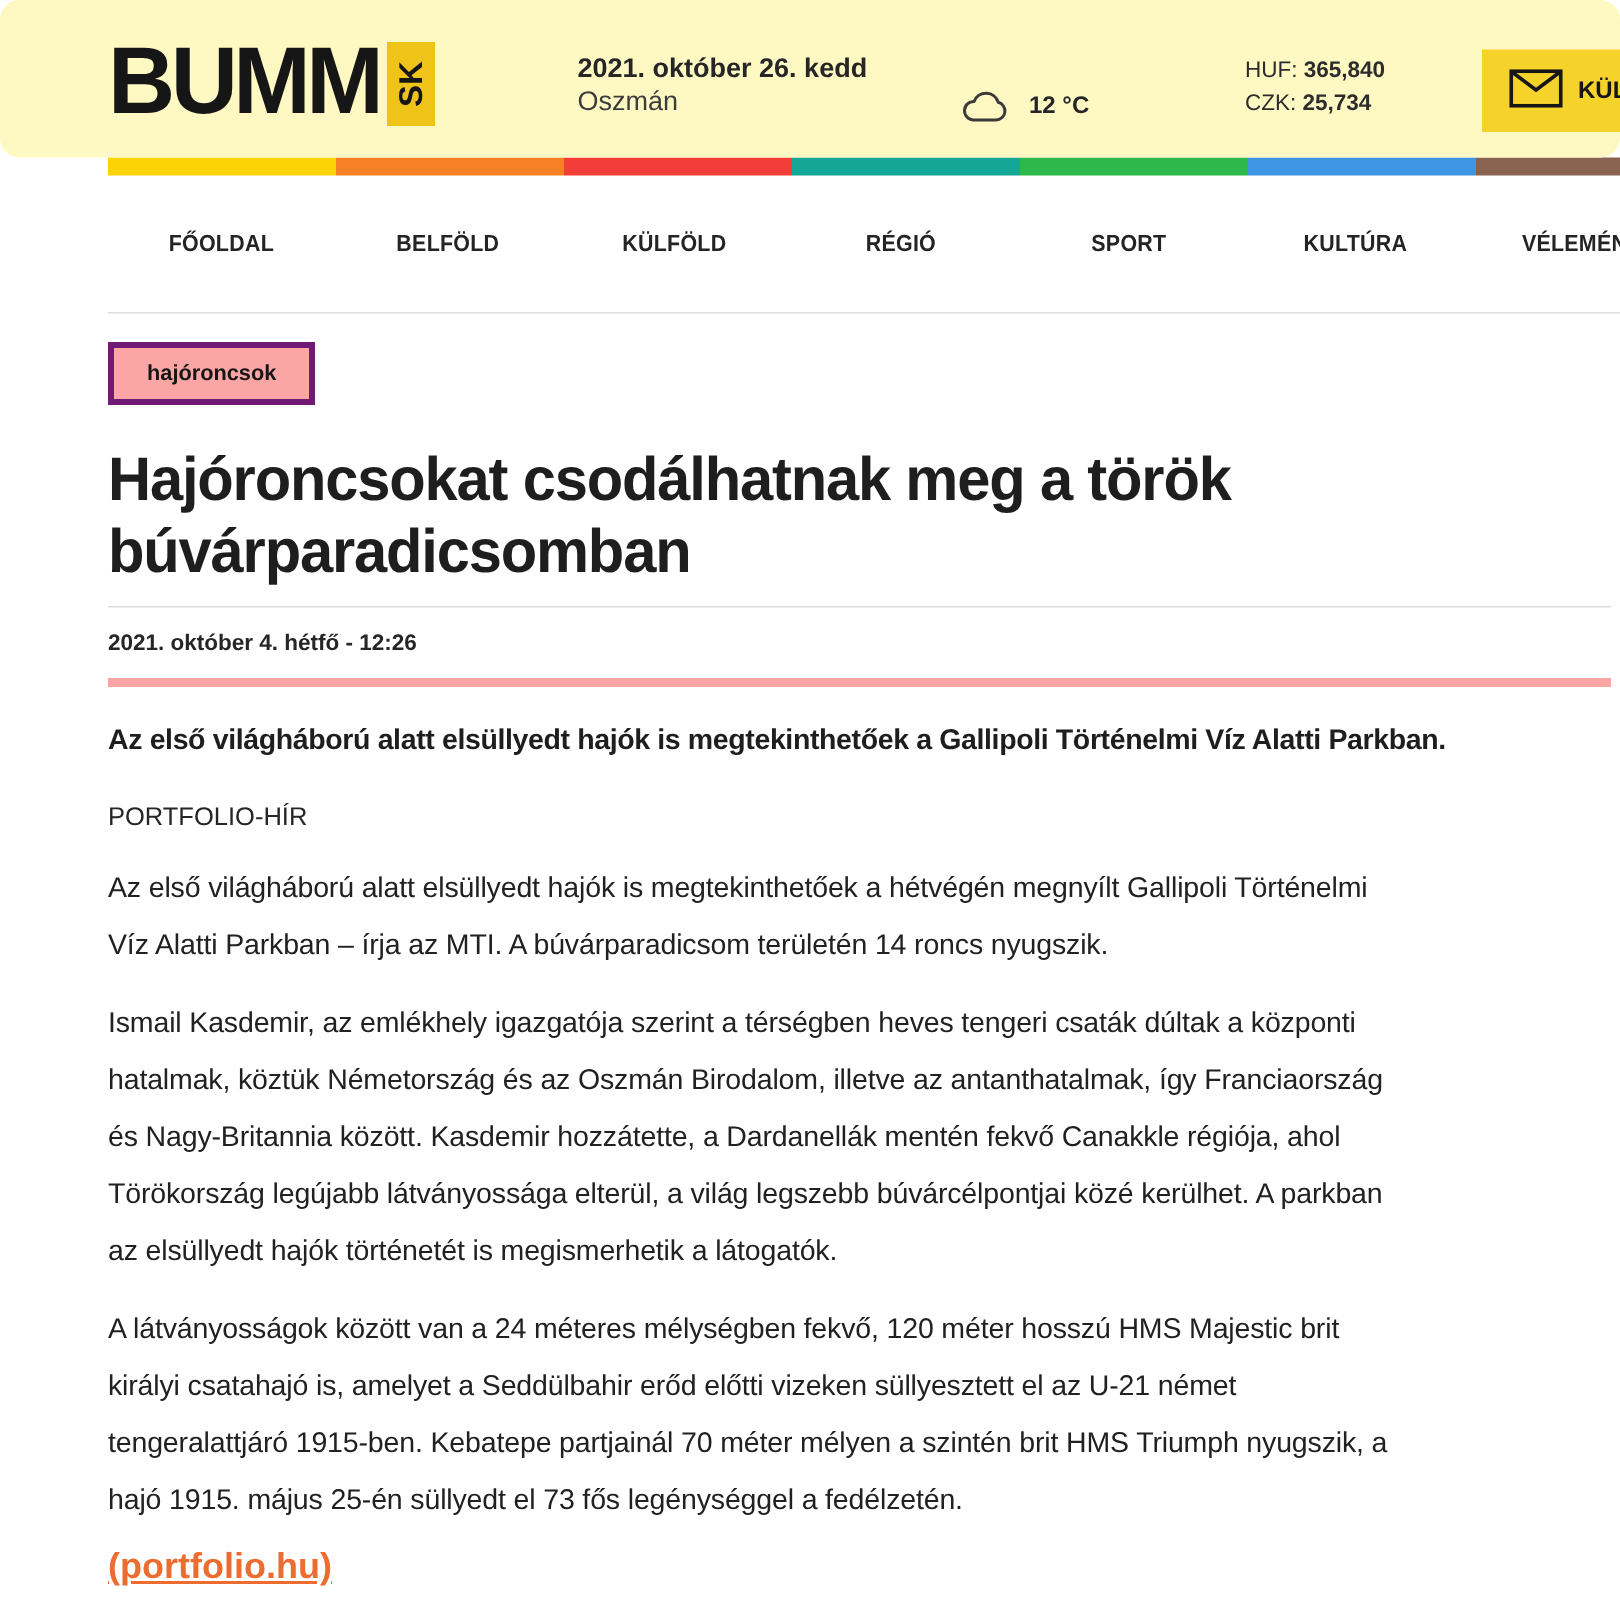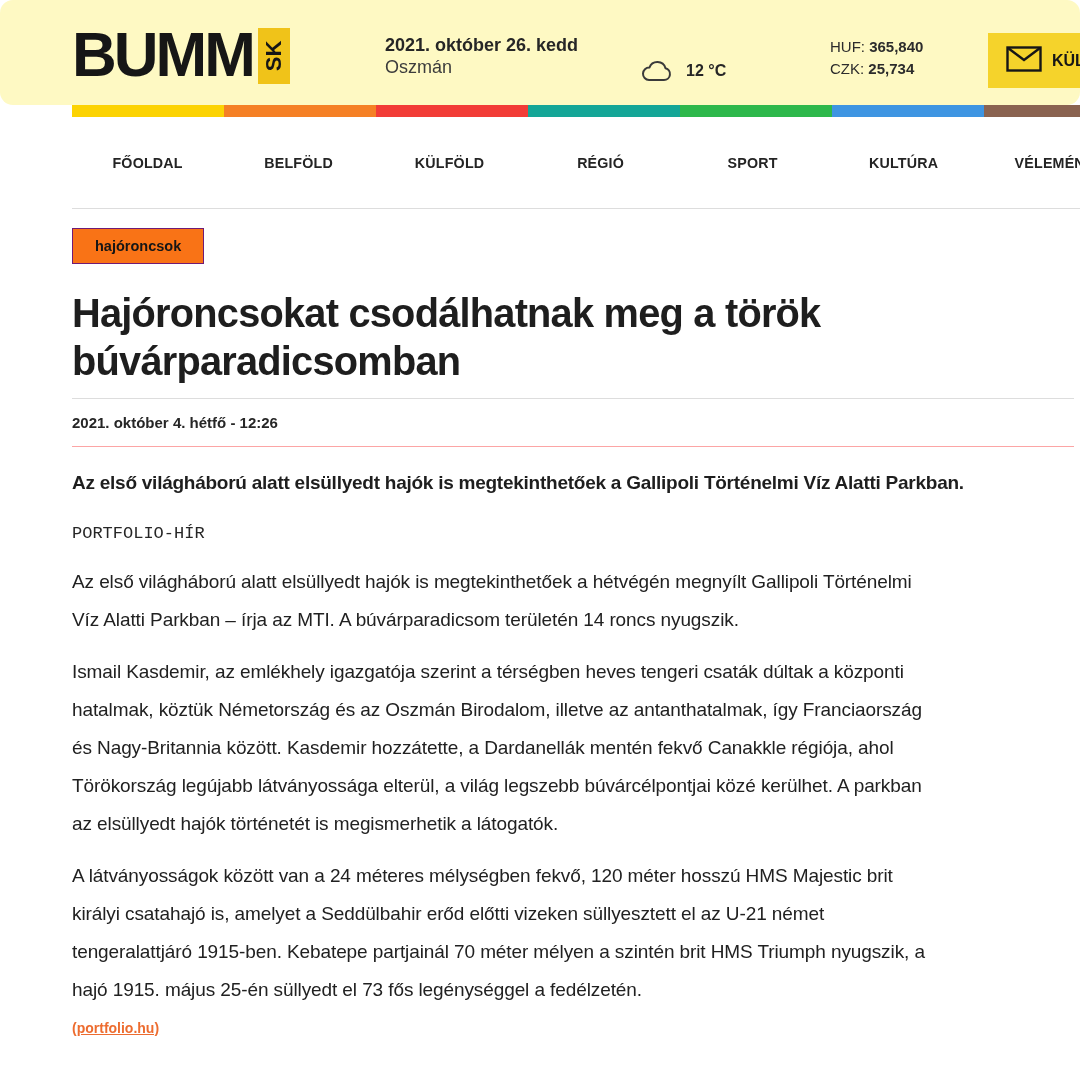--- a/index.html
+++ b/index.html
@@ -36,38 +36,38 @@
 
   
   .nav { margin-left:72px; width:1058px; height:92px; display:grid; grid-template-columns:repeat(7,1fr);
     align-items:center; border-bottom:1px solid #ddd; }
   .nav-item { text-align:center; font-size:15.5px; font-weight:600; letter-spacing:0.2px; color:#242424;
     cursor:pointer; transform:scaleX(0.92); }
 
   
   .article { margin-left:72px; width:1002px; }
   .tags { margin-top:19px; display:flex; gap:15px; }
-  .tag { border:1px solid #701a75; background:#f97316; padding:9px 22px; font-size:14.5px; font-weight:700;
+  .tag { border:4px solid #701a75; background:#fca5a5; padding:9px 22px; font-size:14.5px; font-weight:700;
     color:#161616; cursor:pointer; white-space:nowrap; }
 
   .title { margin-top:25px; font-size:41px; font-weight:800; line-height:48px; letter-spacing:-0.8px;
     color:#1e1e1e; white-space:pre-line; transform:scaleX(0.97); transform-origin:left; }
 
-  .meta { margin-top:13px; border-top:1px solid #ddd; border-bottom:1px solid #fca5a5; padding:15px 0 14px 0; }
+  .meta { margin-top:13px; border-top:1px solid #ddd; border-bottom:6px solid #fca5a5; padding:15px 0 14px 0; }
   .meta .published { font-size:15px; font-weight:700; color:#262626; }
 
   .lead { margin-top:17px; font-size:19px; font-weight:700; line-height:38px; letter-spacing:-0.25px;
     color:#1e1e1e; white-space:pre-line; }
 
-  .source-label { margin-top:17px; font-size:17px; font-weight:400; color:#262626; line-height:30px;font-family:Liberation Mono, monospace; }
+  .source-label { margin-top:17px; font-size:17px; font-weight:400; color:#262626; line-height:30px; }
 
   .para { margin-top:14px; font-size:19px; font-weight:400; line-height:38px; letter-spacing:-0.1px;
     color:#212121; white-space:pre-line; }
 
-  .source-link { display:inline-block; margin-top:11px; font-size:14px; font-weight:700;
+  .source-link { display:inline-block; margin-top:11px; font-size:24px; font-weight:700;
     text-decoration:underline; cursor:pointer; }
 </style>
 </head>
 <body>
 
 <div class="header">
 
   <div class="logo">
     <span class="logo-text">BUMM</span>
     <span class="logo-badge">

